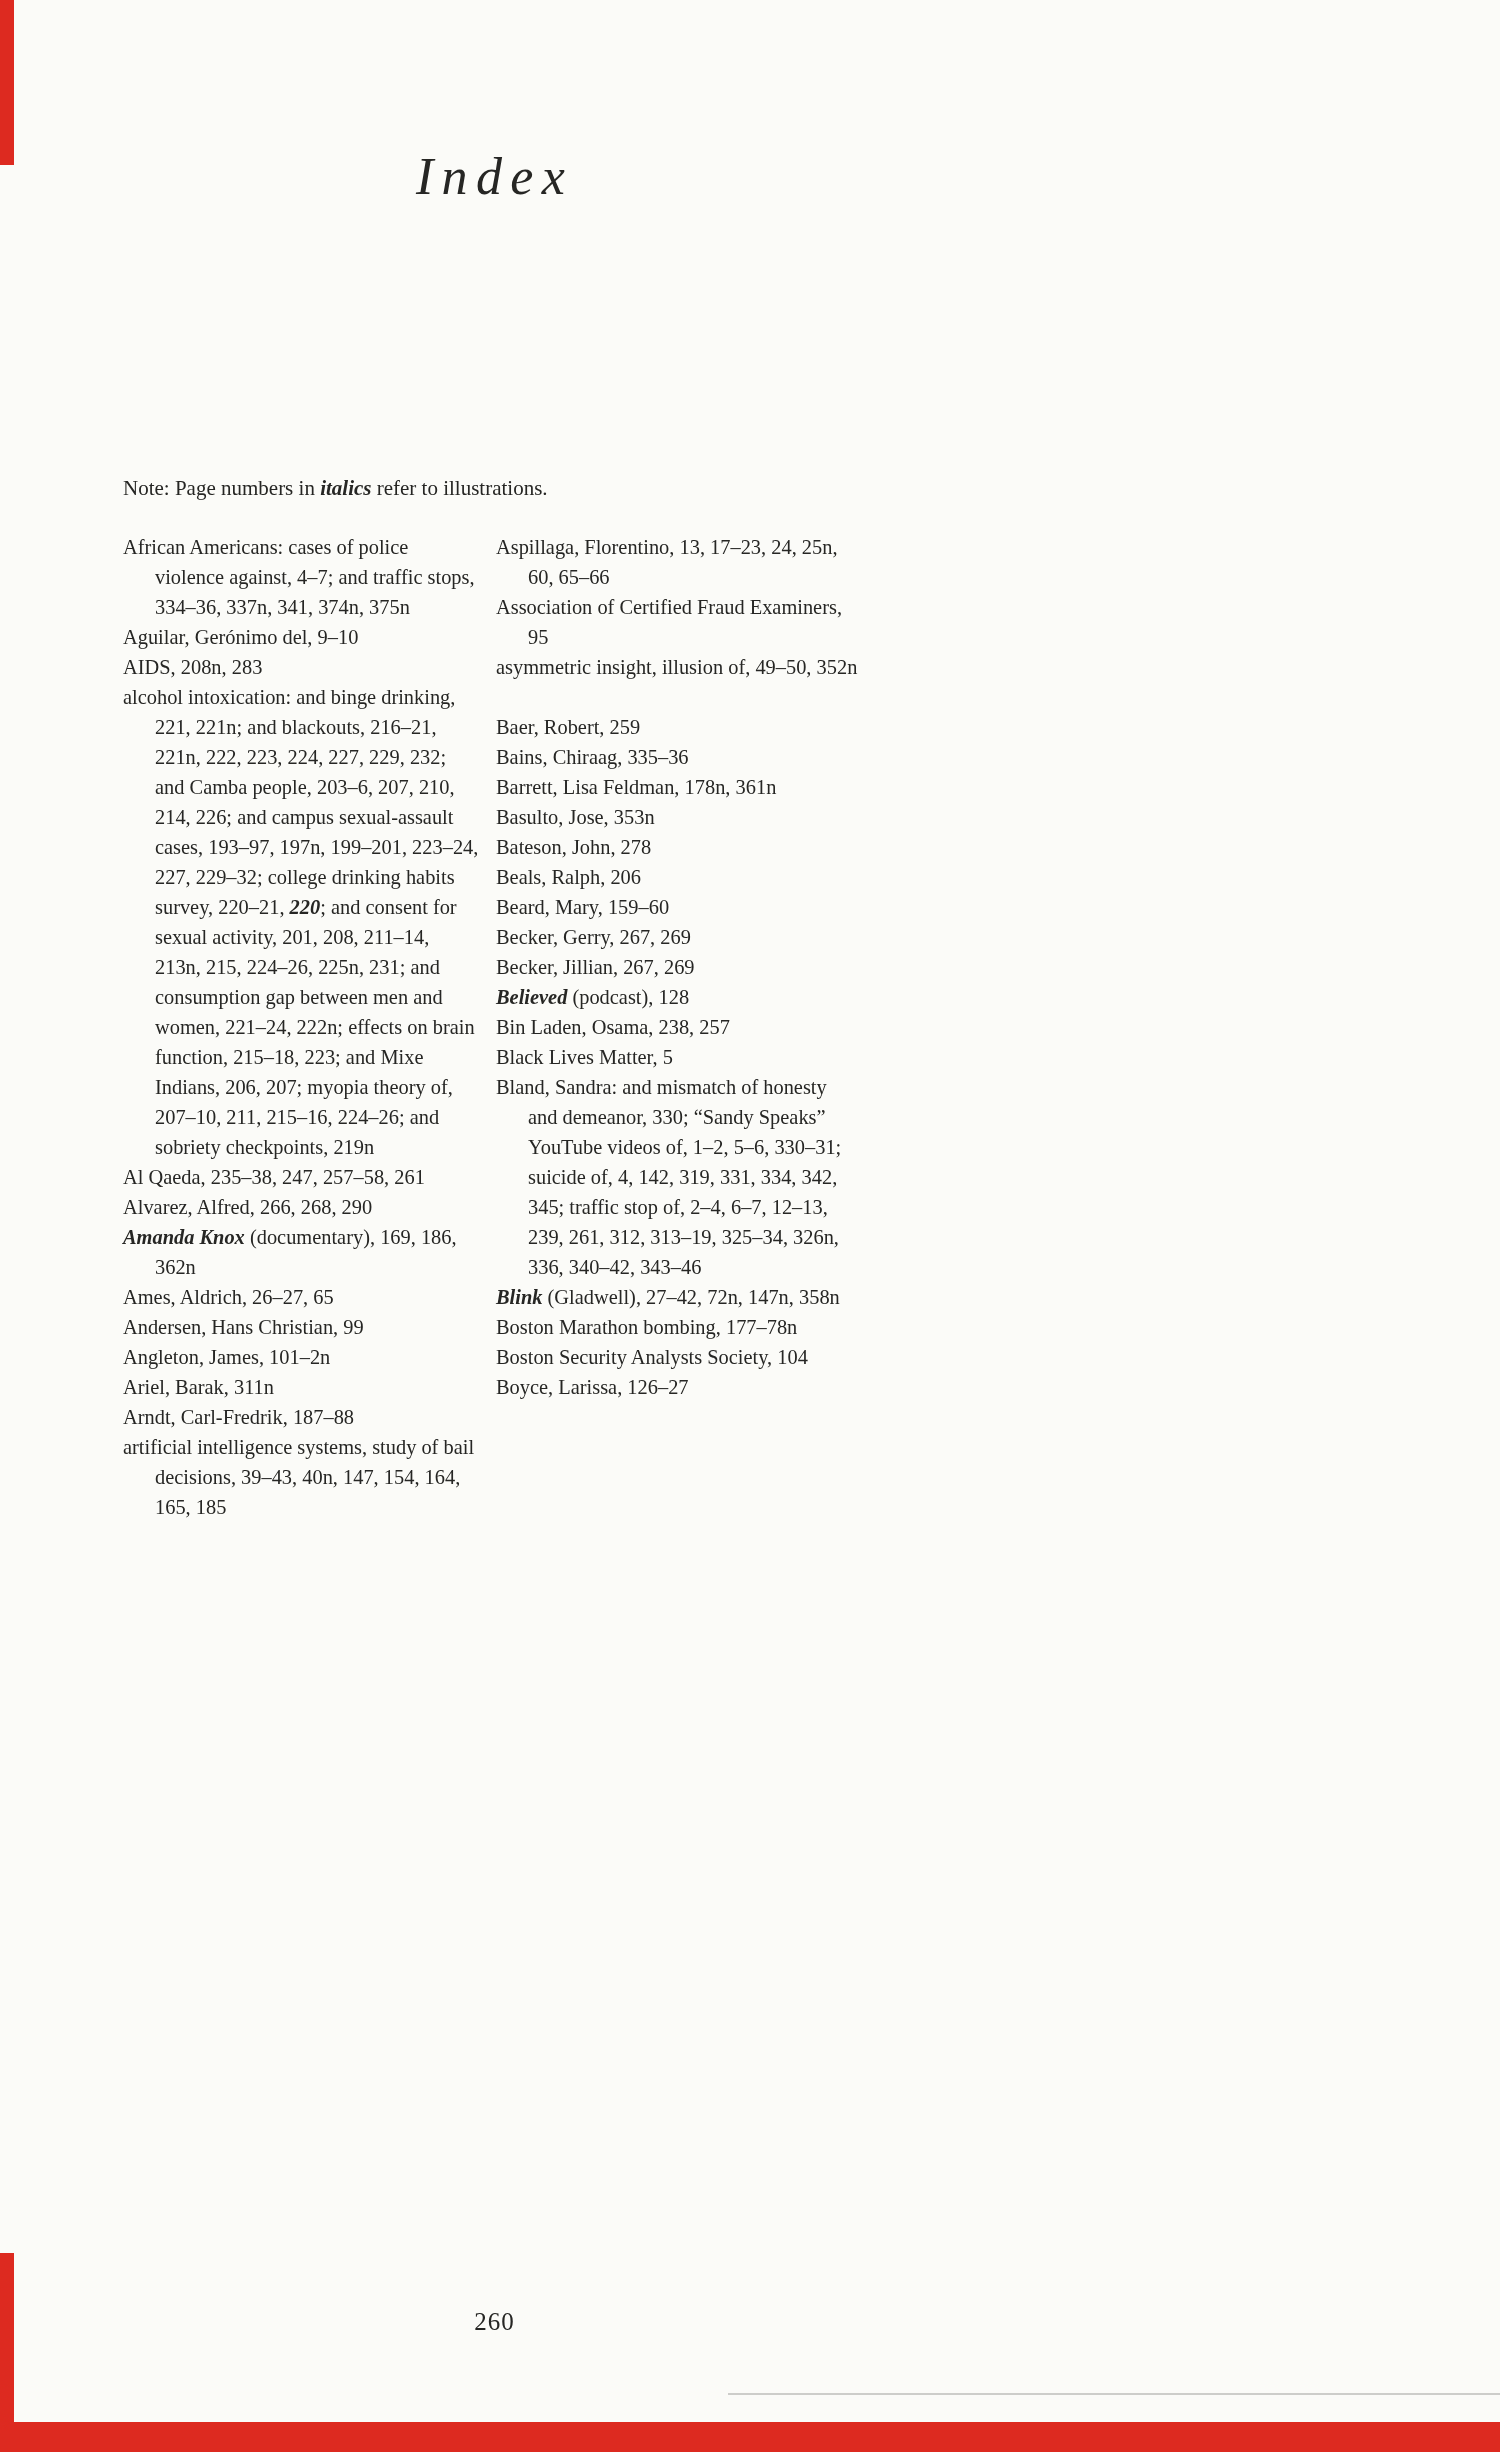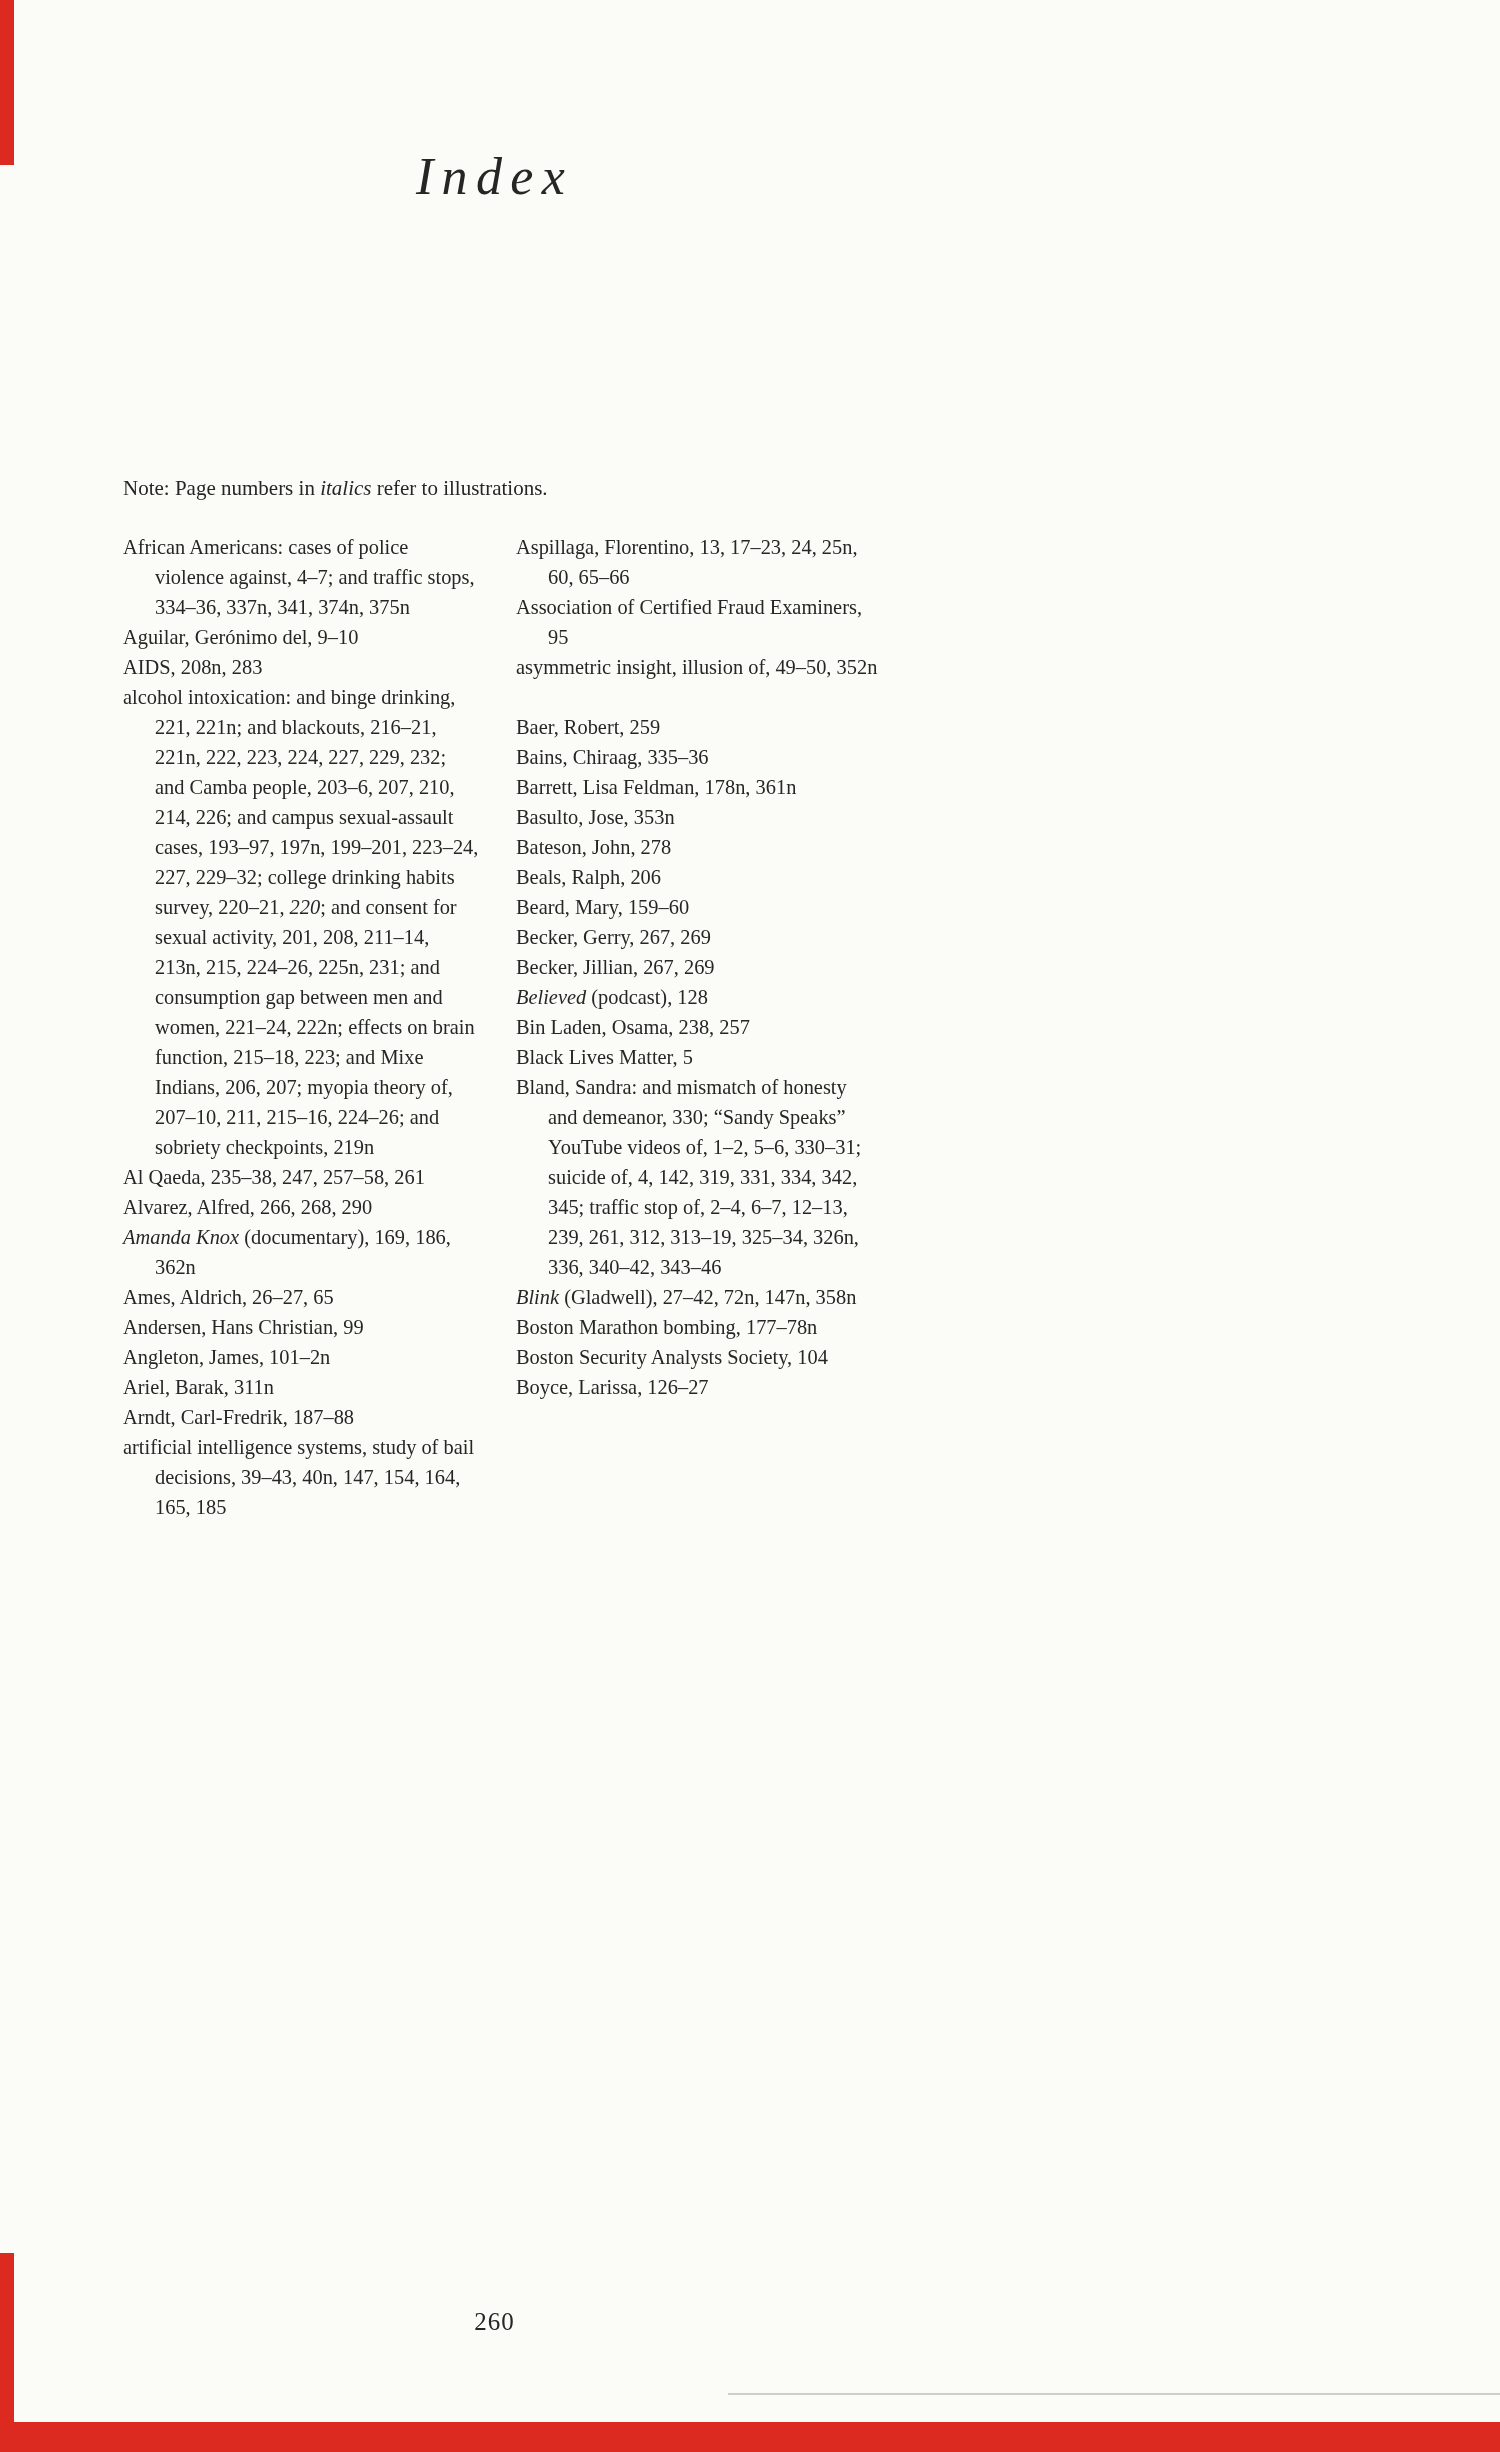--- a/index.html
+++ b/index.html
@@ -28,35 +28,35 @@
     position: absolute;
     top: 473px; left: 123px; width: 743px;
     font-size: 21px;
     line-height: 30px;
   }
 
   .columns {
     position: absolute;
     top: 532px; left: 123px; width: 747px;
     display: flex;
-    gap: 36px;
+    gap: 16px;
     font-size: 20.4px;
     line-height: 30px;
   }
   .col { flex: none; }
   .col-left  { width: 357px; }
   .col-right { width: 365px; }
 
   .entry {
     padding-left: 32px;
     text-indent: -32px;
   }
   .entry.gap { margin-top: 30px; }
 
-  .it { font-style: italic; }
+  .it { font-style: italic; font-weight: bold; }
 
   .page-number {
     position: absolute;
     top: 2308px; left: 123px; width: 743px;
     text-align: center;
     font-size: 25px;
     letter-spacing: 0.04em;
   }
 
   

